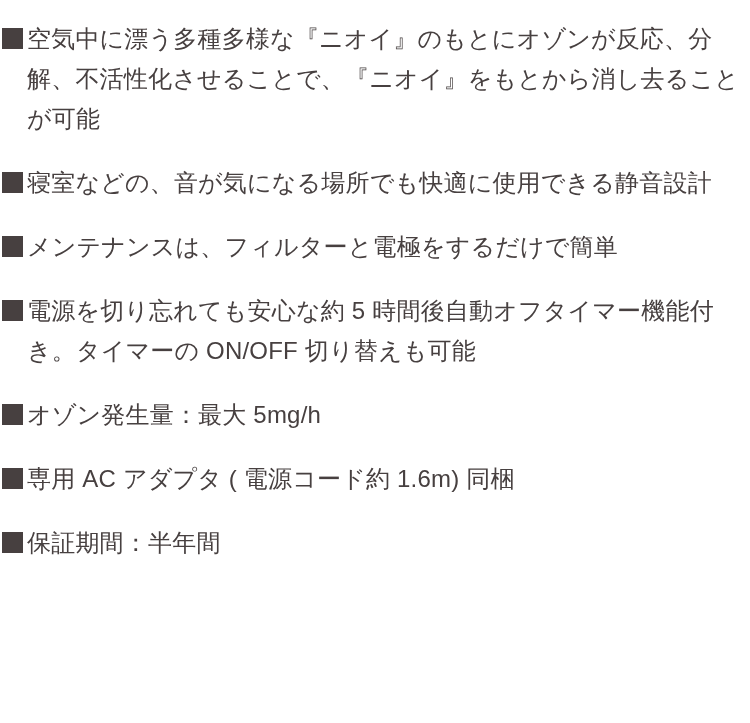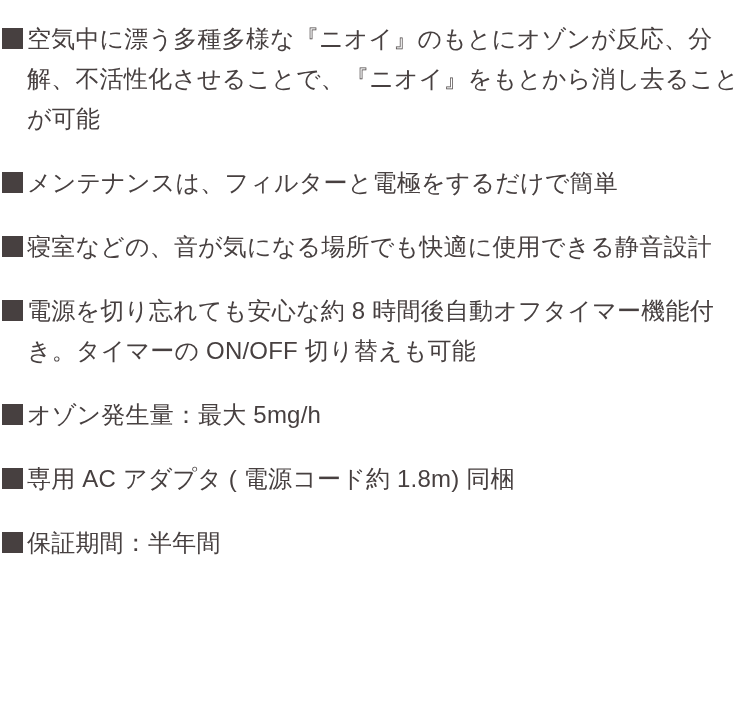--- a/index.html
+++ b/index.html
@@ -62,49 +62,49 @@
         </span>
       <span class="feature-text">空気中に漂う多種多様な『ニオイ』のもとにオゾンが反応、分解、不活性化させることで、『ニオイ』をもとから消し去ることが可能</span>
     </p>
 
 
 
     <p class="feature-item">
       <span class="bullet">
           <span class="sq"></span>
         </span>
+      <span class="feature-text">寝室などの、音が気になる場所でも快適に使用できる静音設計</span>
+    </p>
+
+    <p class="feature-item">
+      <span class="bullet">
+          <span class="sq"></span>
+        </span>
       <span class="feature-text">メンテナンスは、フィルターと電極をするだけで簡単</span>
     </p>
 
     <p class="feature-item">
       <span class="bullet">
           <span class="sq"></span>
         </span>
-      <span class="feature-text">寝室などの、音が気になる場所でも快適に使用できる静音設計</span>
-    </p>
-
-    <p class="feature-item">
-      <span class="bullet">
-          <span class="sq"></span>
-        </span>
-      <span class="feature-text">電源を切り忘れても安心な約 8 時間後自動オフタイマー機能付き。タイマーの ON/OFF 切り替えも可能</span>
+      <span class="feature-text">電源を切り忘れても安心な約 5 時間後自動オフタイマー機能付き。タイマーの ON/OFF 切り替えも可能</span>
     </p>
 
     <p class="feature-item">
       <span class="bullet">
           <span class="sq"></span>
         </span>
       <span class="feature-text">オゾン発生量：最大 5mg/h</span>
     </p>
 
     <p class="feature-item">
       <span class="bullet">
           <span class="sq"></span>
         </span>
-      <span class="feature-text">専用 AC アダプタ ( 電源コード約 1.8m) 同梱</span>
+      <span class="feature-text">専用 AC アダプタ ( 電源コード約 1.6m) 同梱</span>
     </p>
 
     <p class="feature-item">
       <span class="bullet">
           <span class="sq"></span>
         </span>
       <span class="feature-text">保証期間：半年間</span>
     </p>
 
   </div>

